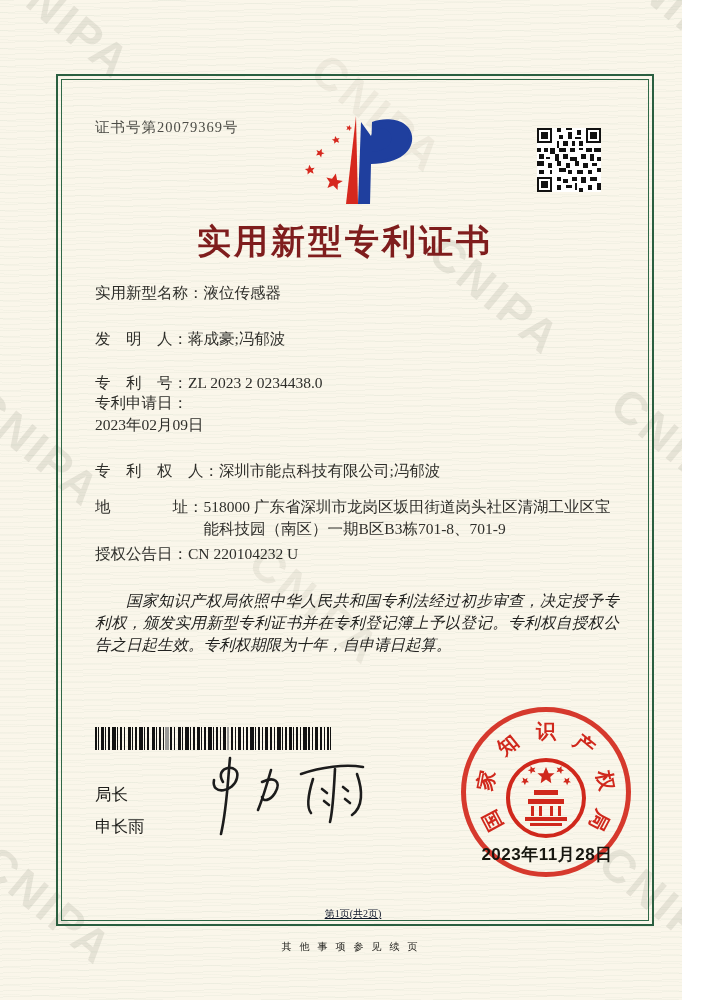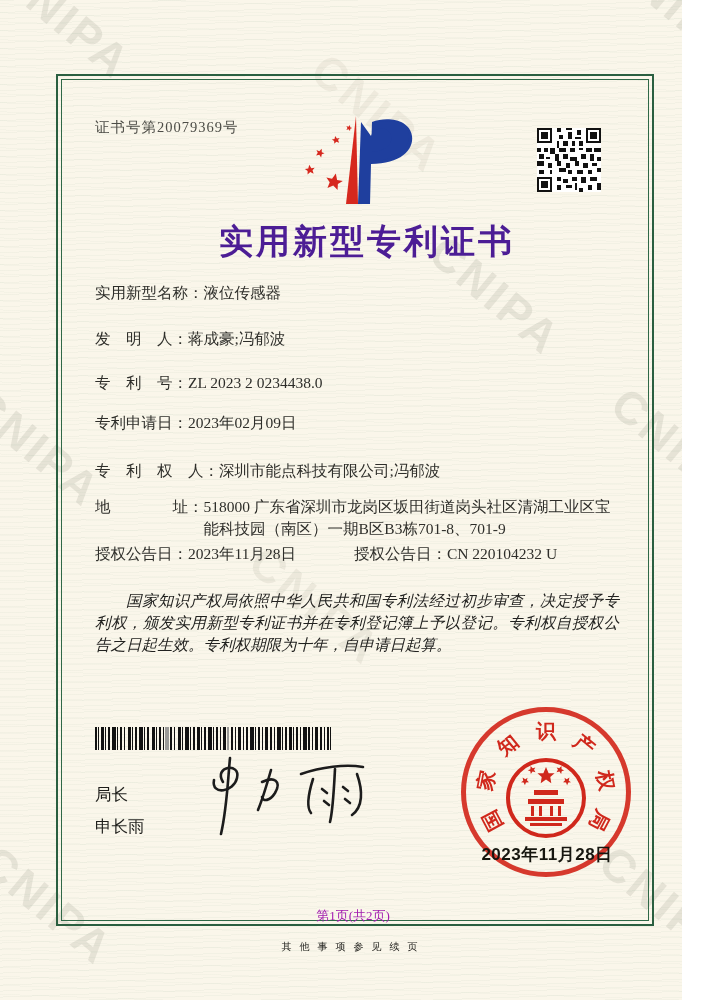--- a/index.html
+++ b/index.html
@@ -43,28 +43,28 @@
   }
 
   .abs{position:absolute; z-index:3;}
 
   .cert-no{left:95px; top:118px; font-size:14.5px; color:#4c4c46; letter-spacing:1px;}
 
   .logo{left:292px; top:112px; width:134px; height:96px;}
   .qr{left:537px; top:128px; width:64px; height:64px;}
 
   .title{
-    left:70px; top:219px; width:594px; text-align:center;
-    font-size:34px; font-weight:bold; letter-spacing:3px; color:#4c1d95;
+    left:48px; top:219px; width:594px; text-align:center;
+    font-size:34px; font-weight:bold; letter-spacing:3px; color:#7f1d1d;
   }
 
   .field{left:95px; width:525px; display:flex; font-size:15.5px; line-height:22px; color:#2e2e2a;}
   .field .lab{white-space:pre; flex:none;}
   .field .val{flex:1;}
-  .f1{top:282px;} .f2{top:328px;} .f3{top:372px;} .f4{top:412px;} .f5{top:460px;}
+  .f1{top:282px;} .f2{top:328px;} .f3{top:372px;} .f4{top:392px;flex-direction:column;} .f5{top:460px;}
   .f6{top:496px;}
   .f7{top:543px; display:flex; gap:58px;}
   .f7 .pair{white-space:pre;}
 
   .paras{
     left:95px; top:590px; width:524px; font-size:15.5px; line-height:22px;
     text-align:justify; font-style:italic; color:#222220;
   }
   .paras p{margin:0; text-indent:2em;}
   .paras p + p{margin-top:10px;}
@@ -91,21 +91,21 @@
   .sc4{transform:rotate(39deg)   translateY(-61px) ;}
   .sc5{transform:rotate(79deg)   translateY(-61px) ;}
   .sc6{transform:rotate(118deg)  translateY(-61px) ;}
   .emblem{position:absolute; left:50%; top:50%; width:84px; height:84px; margin:-36px 0 0 -42px;}
   .seal-date{
     left:474px; top:843px; width:146px; text-align:center; z-index:4;
     font-size:17px; font-weight:bold; color:#16160f; letter-spacing:0.5px;
     font-family:"Liberation Sans","DejaVu Sans",sans-serif;
   }
 
-  .page-no{left:56px; top:907px; width:594px; text-align:center; font-size:13px; color:#a21caf;}
+  .page-no{left:56px; top:907px; width:594px; text-align:center; font-size:10px; color:#0f172a;text-decoration:underline;}
   .note{left:0; top:940px; width:707px; text-align:center; font-size:10px; letter-spacing:8px; color:#21211d;}
 </style>
 </head>
 <body>
 
 <div class="page">
 
   <span class="wm wm1">CNIPA</span>
   <span class="wm wm2">CNIPA</span>
   <span class="wm wm3">CNIPA</span>
@@ -225,21 +225,20 @@
   </div>
   <div class="abs field f5">
     <span class="lab">专　利　权　人：</span>
     <span class="val">深圳市能点科技有限公司;冯郁波</span>
   </div>
   <div class="abs field f6">
     <span class="lab">地　　　　址：</span>
     <span class="val">518000 广东省深圳市龙岗区坂田街道岗头社区清湖工业区宝能科技园（南区）一期B区B3栋701-8、701-9</span>
   </div>
   <div class="abs field f7">
-    <span class="pair"><span>授权公告日：</span><span>2023年11月28日</span></span>
     <span class="pair"><span>授权公告日：</span><span>CN 220104232 U</span></span>
   </div>
 
   <div class="abs paras">
     <p>国家知识产权局依照中华人民共和国专利法经过初步审查，决定授予专利权，颁发实用新型专利证书并在专利登记簿上予以登记。专利权自授权公告之日起生效。专利权期限为十年，自申请日起算。</p>
   </div>
 
   <svg class="abs barcode" viewBox="0 0 236 23" preserveAspectRatio="none" shape-rendering="crispEdges">
     <g fill="#111">
       <rect x="0" y="0" width="2" height="23"></rect>

